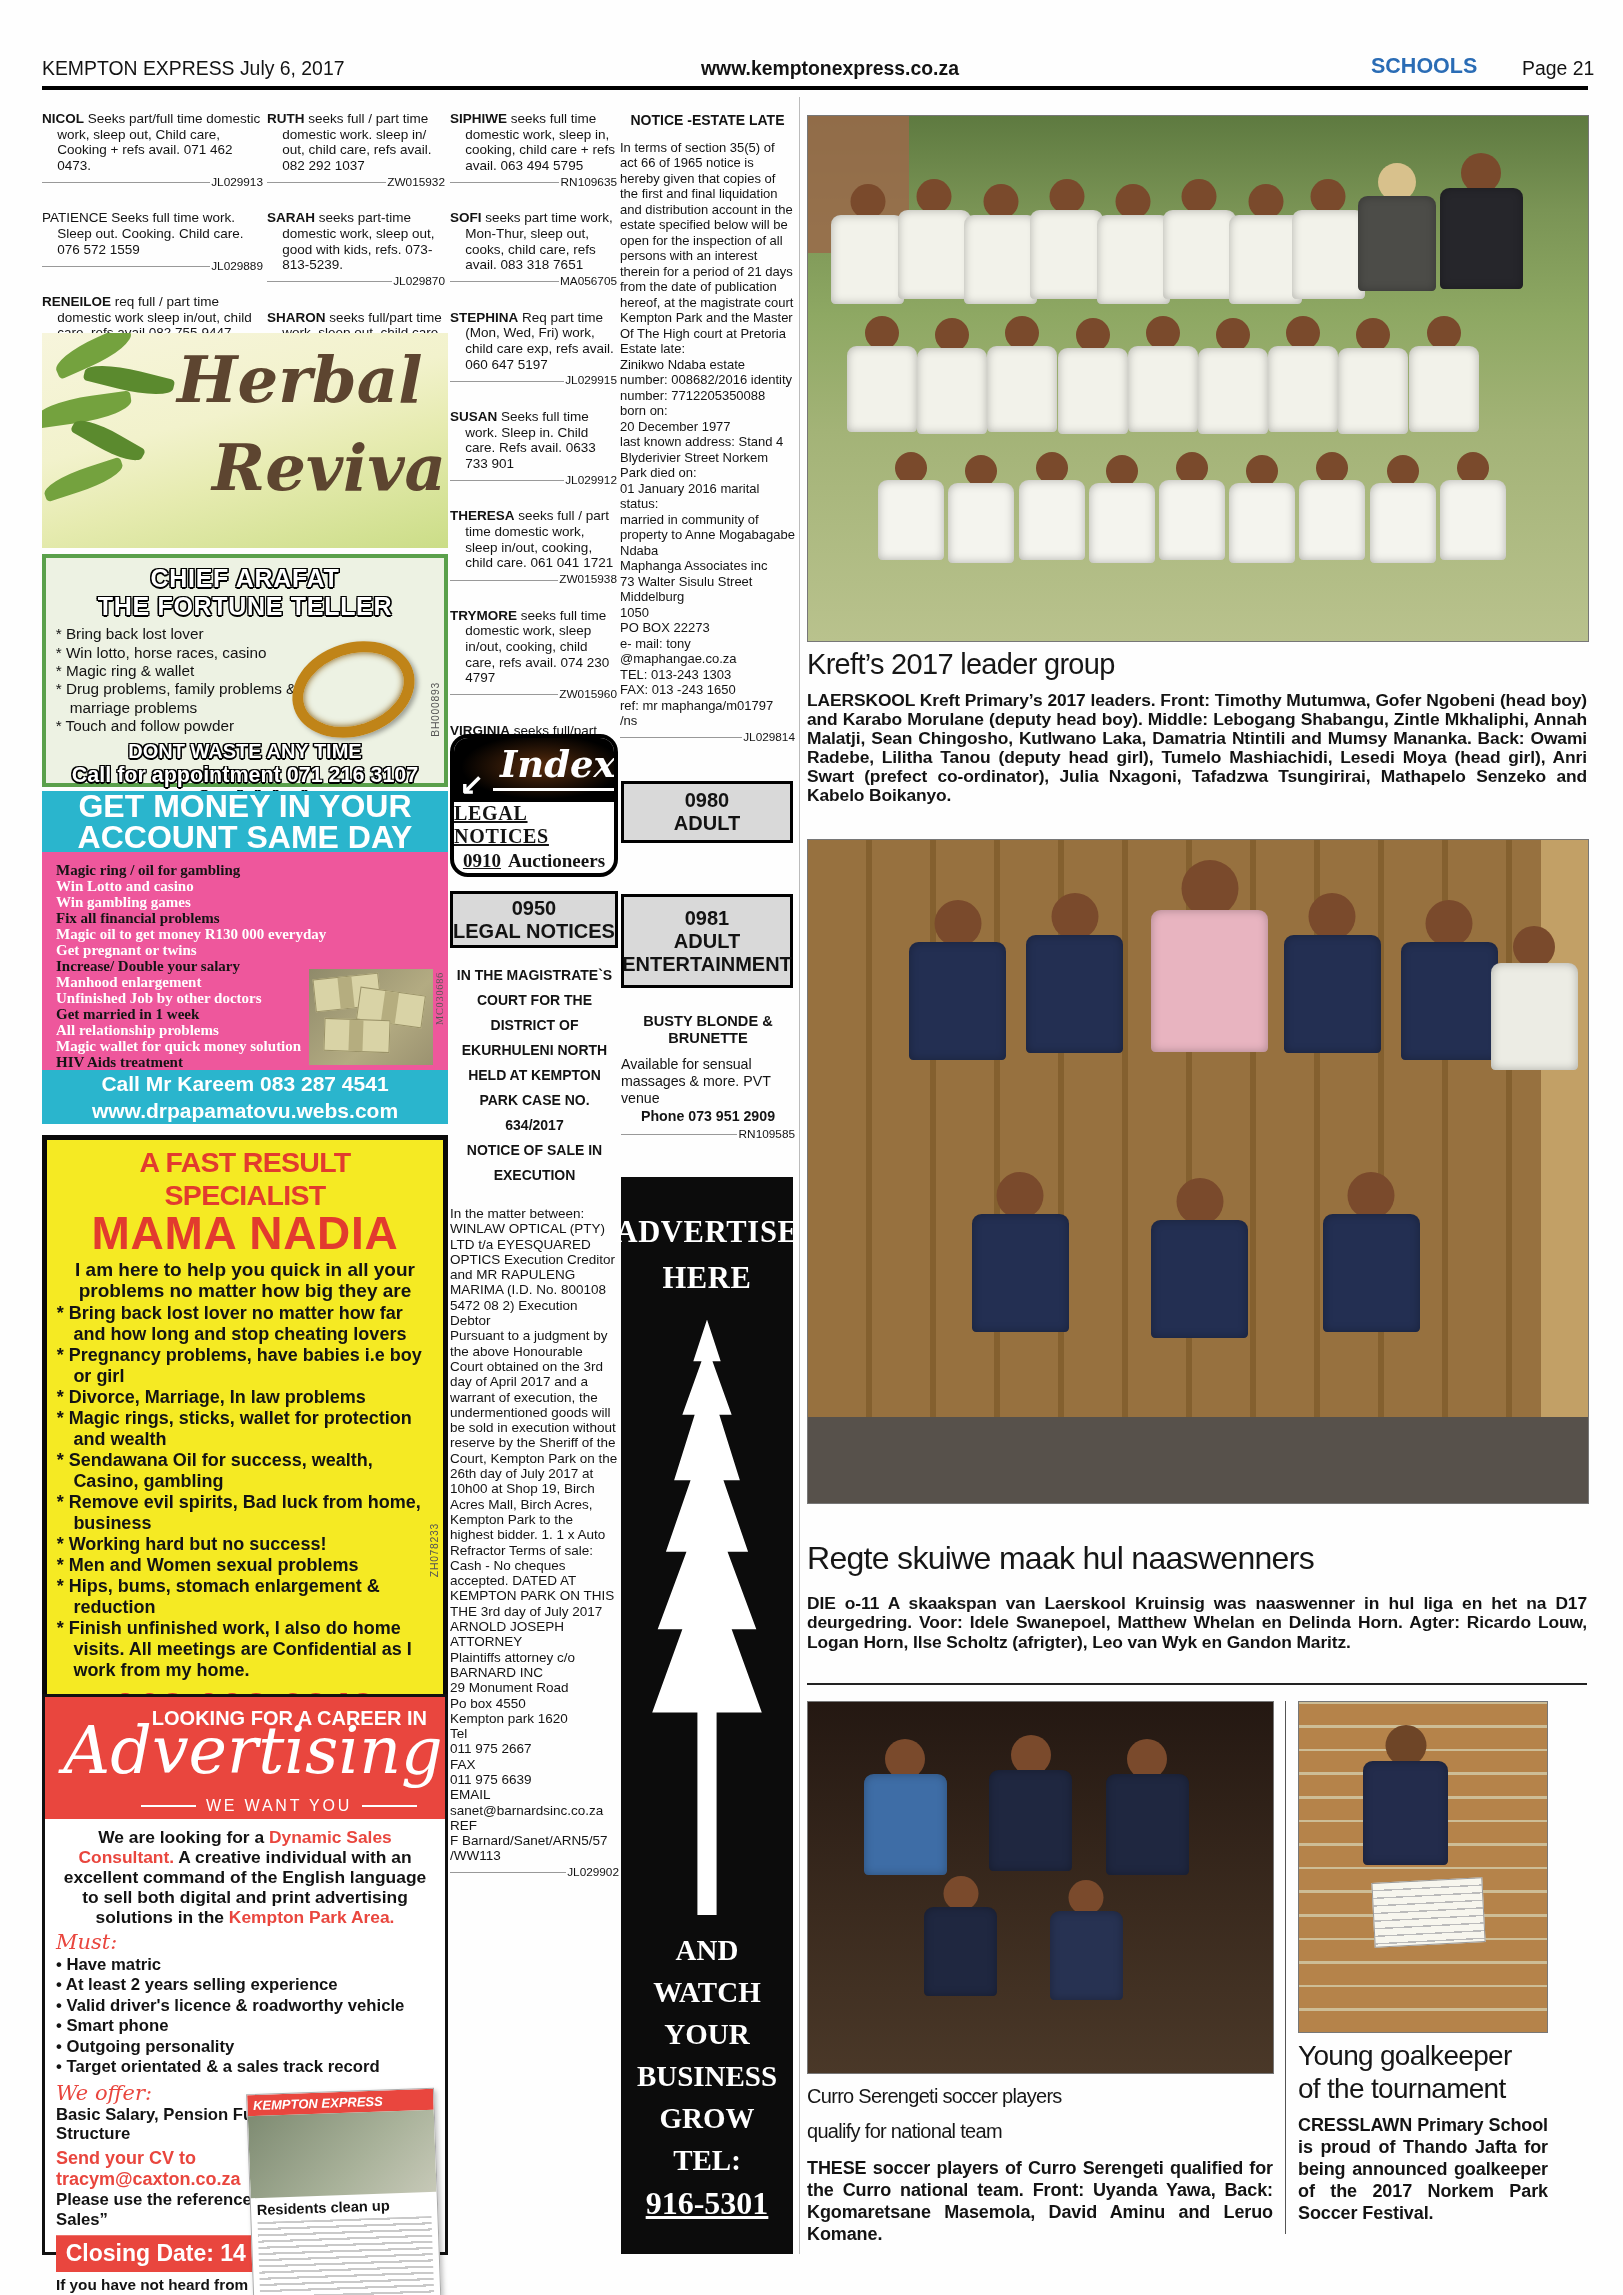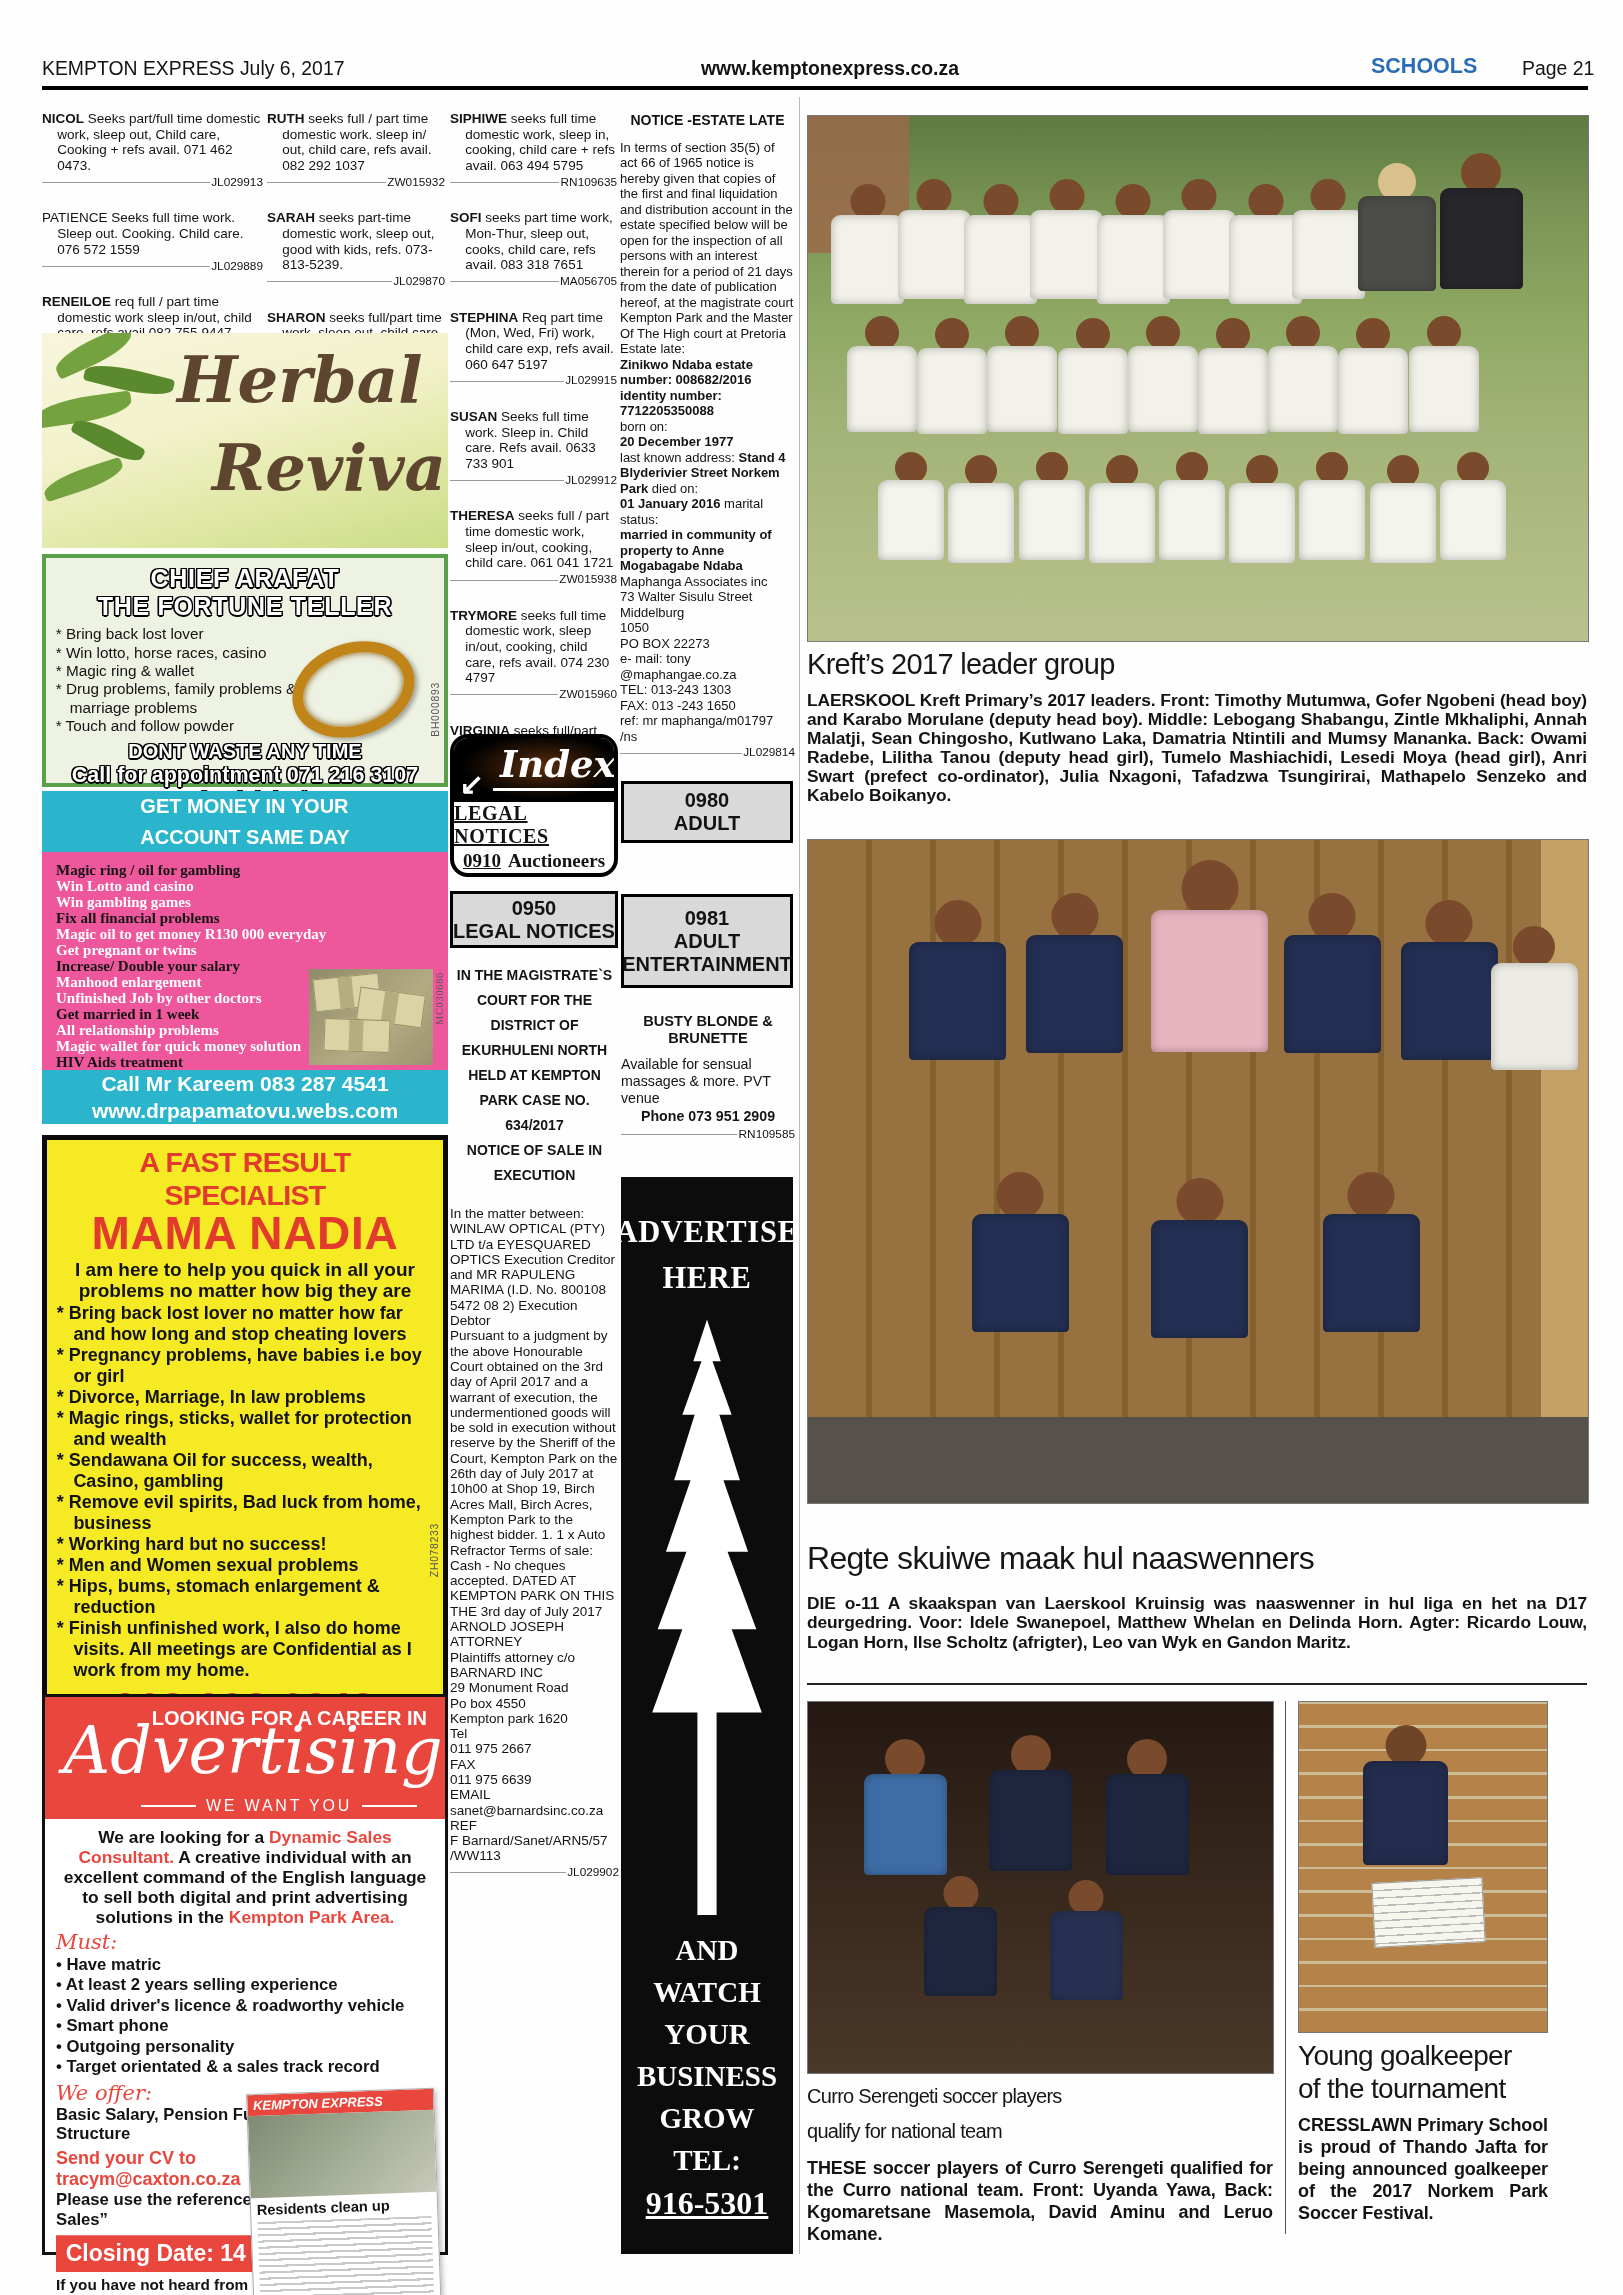--- a/index.html
+++ b/index.html
@@ -1,20 +1,20 @@
 <!DOCTYPE html>
 <html style="--schools_blue: #2a6cb5; --arafat_green: #5aa04b; --money_cyan: #2ab5cd; --money_pink: #ee579c; --nadia_yellow: #f5ea23; --accent_red: #e23b2e; --career_red: #e9463e; --caxton_orange: #e98f2e;font-size:11px"><head>
 <meta charset="utf-8">
 <style>
   html,body{margin:0;padding:0;background:#e8e8e8}
   #page{position:relative;width:1624px;height:2295px;background:#fefefe;overflow:hidden;
         font-family:"Liberation Sans",sans-serif;color:#131313}
   .abs{position:absolute}
   .pre{white-space:pre-line}
-  .b{font-weight:bold}
+  .b{font-weight:normal}
   .red{color:var(--career_red)}
 
   
   #hdr-left{left:42px;top:57px;font-size:19.4px}
   #hdr-center{left:701px;top:57px;font-size:19.4px;font-weight:bold}
   #hdr-section{left:1371px;top:54px;font-size:21.5px;font-weight:bold;color:var(--schools_blue)}
   #hdr-page{left:1522px;top:57px;font-size:19.4px}
   #hdr-rule{left:42px;top:86px;width:1546px;height:3.5px;background:#000}
 
   
@@ -56,22 +56,22 @@
   .ar-call{font-size:21.5px;text-align:center}
   .ar-pay{font-size:20px;text-align:center}
   .ring{position:absolute;right:28px;top:85px;width:103px;height:71px;border-radius:50%;
         border:11.8px solid #c08418;transform:rotate(-18deg);
         box-shadow:inset 0 0 7px #7c5209,2.1px 2.8px 4.9px rgba(0,0,0,.35)}
   .vcode{position:absolute;right:2.8px;top:55%;writing-mode:vertical-rl;transform:rotate(180deg);
          font-size:10.4px;color:#555;letter-spacing:0.7px}
 
   
   #money{left:42px;top:791px;width:406px;height:326px;display:flex;flex-direction:column}
-  .mo-head{height:67px;background:var(--money_cyan);color:#fff;font-weight:bold;font-size:20px;
-           line-height:30.5px;text-align:left;display:flex;align-items:center;justify-content:center}
+  .mo-head{height:67px;background:var(--money_cyan);color:#fff;font-weight:bold;font-size:32px;
+           line-height:30.5px;text-align:center;display:flex;align-items:center;justify-content:center}
   .mo-body{flex:1;background:var(--money_pink);position:relative;padding:9.7px 0 0 14px;
            font-family:"Liberation Serif",serif}
   .mo-item{font-weight:bold;font-size:15px;line-height:16px}
   .mk{color:#141414}.mw{color:#fff}
   .moneyimg{position:absolute;right:15.3px;top:117px;width:124px;height:96px;
             background:linear-gradient(135deg,#8f8a6a,#b3ab82 60%,#9b9270)}
   .bundle{position:absolute;width:64px;height:30.5px;background:#d9d3a6;border:0.7px solid #9a9268}
   .bundle::after{content:"";position:absolute;left:38%;top:0;bottom:0;width:22%;background:#b5ad7f}
   .mo-foot{height:60px;background:var(--money_cyan);color:#fff;font-weight:bold;text-align:center;
            font-size:21px;line-height:27px;display:flex;flex-direction:column;justify-content:center}

